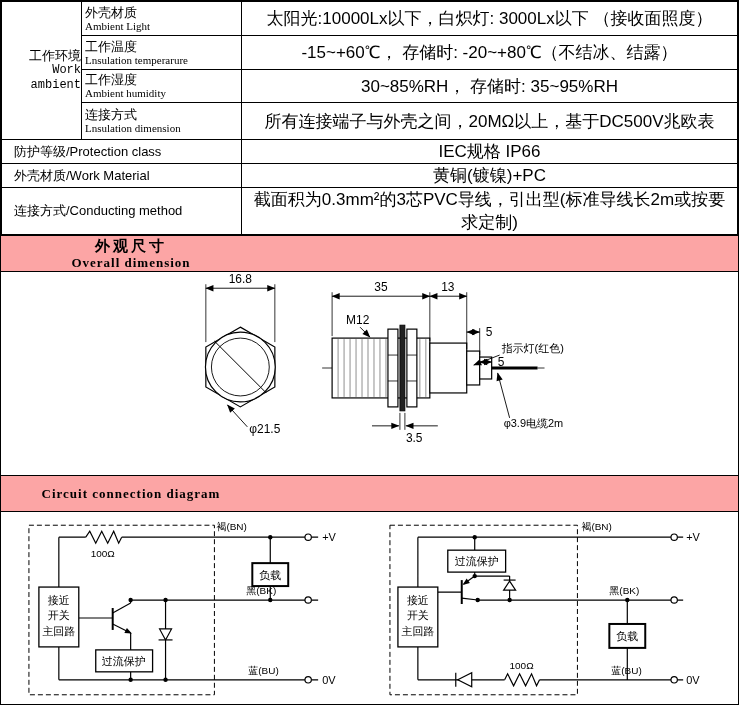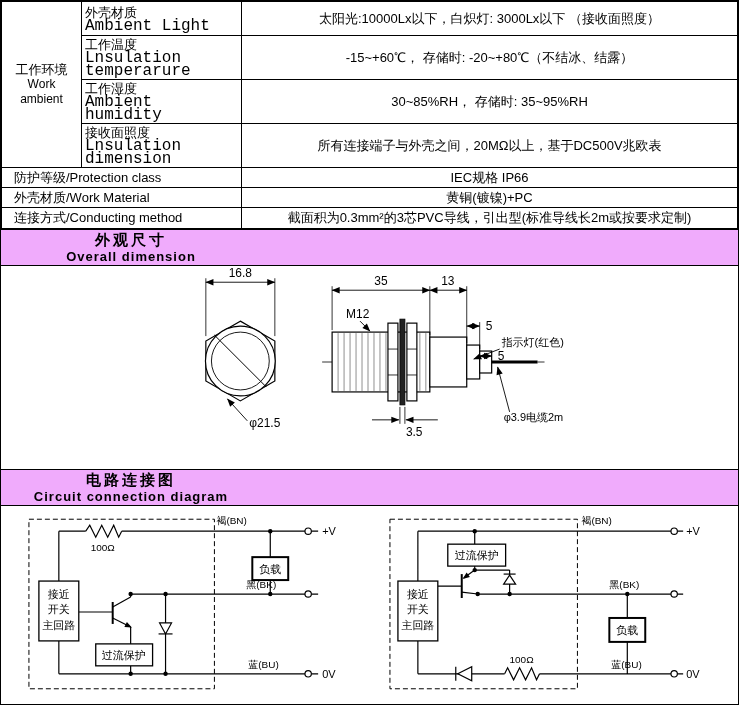--- a/index.html
+++ b/index.html
@@ -3,34 +3,34 @@
 <meta charset="utf-8">
 <style>
   * { margin:0; padding:0; box-sizing:border-box; }
   html,body { background:#fff; }
   body { width:739px; height:705px; font-family:"Liberation Sans", sans-serif; color:#000; }
   .sheet { width:739px; height:705px; overflow:hidden; border:1px solid #000; background:#fff; }
 
   
   table.spec { width:100%; border-collapse:collapse; table-layout:fixed; }
   table.spec td { border:1px solid #000; vertical-align:middle; overflow:hidden; }
-  td.group { text-align:center; font-size:13px; line-height:15px; }
-  td.group .g-en { font-family:Liberation Sans, sans-serif; font-size:12px; }
+  td.group { text-align:right; font-size:13px; line-height:15px; }
+  td.group .g-en { font-family:Liberation Mono, monospace; font-size:12px; }
   td.param { padding:1px 3px; border-right:3px solid #000; }
   .param-cn { font-size:13px; line-height:15px; }
-  .param-en { font-size:16px; line-height:13px; font-family:Liberation Mono, monospace; }
-  td.value { text-align:center; font-size:13px; padding:0 4px; }
+  .param-en { font-size:11px; line-height:13px; font-family:Liberation Serif, serif; }
+  td.value { text-align:center; font-size:17px; padding:0 4px; }
   td.slabel { padding:0 12px; font-size:13px; border-right:3px solid #000; }
 
   
-  .band { height:37px; background:#f0abfc; border-top:1px solid #000; border-bottom:1px solid #000;
+  .band { height:37px; background:#fca5a5; border-top:1px solid #000; border-bottom:1px solid #000;
           display:flex; flex-direction:column; justify-content:center; }
   .band .cn { width:260px; text-align:center; font-size:15px; font-weight:bold; letter-spacing:3px; line-height:18px; }
   .band .en { width:260px; text-align:center; font-size:13px; font-weight:bold; letter-spacing:1px;
-              font-family:Liberation Sans, sans-serif; line-height:16px; }
+              font-family:Liberation Serif, serif; line-height:16px; }
 
   .draw-area { display:block; background:#fff; }
   .footer { height:30px; border-top:1px solid #000; display:flex; align-items:center; justify-content:center; }
   .footer .company { font-size:15px; font-weight:bold; letter-spacing:1px; }
 
   
   svg text { font-family:"Liberation Sans", sans-serif; fill:#000; }
   .dim { font-size:12px; }
   .lbl { font-size:11px; }
   .sm  { font-size:10px; }
@@ -78,21 +78,21 @@
     </tr>
     <tr style="height:33px">
       <td class="param">
         <div class="param-cn">工作湿度</div>
         <div class="param-en">Ambient humidity</div>
       </td>
       <td class="value">30~85%RH， 存储时: 35~95%RH</td>
     </tr>
     <tr style="height:37px">
       <td class="param">
-        <div class="param-cn">接收面照度</div>
+        <div class="param-cn">连接方式</div>
         <div class="param-en">Lnsulation dimension</div>
       </td>
       <td class="value">所有连接端子与外壳之间，20MΩ以上，基于DC500V兆欧表</td>
     </tr>
     <tr style="height:20px">
       <td class="slabel" colspan="2">防护等级/Protection class</td>
       <td class="value">IEC规格 IP66</td>
     </tr>
     <tr style="height:20px">
       <td class="slabel" colspan="2">外壳材质/Work Material</td>
@@ -165,21 +165,20 @@
       <path class="dl" d="M372 154 H399" marker-end="url(#ah1)"></path>
       <path class="dl" d="M438 154 H406" marker-end="url(#ah1)"></path>
       <text class="dim" x="406" y="170" text-anchor="start">3.5</text>
 
       <text class="lbl" x="504" y="155" text-anchor="start">φ3.9电缆2m</text>
       <path class="dl" d="M510 146 L498 101" marker-end="url(#ah1)"></path>
     </g>
   </svg>
 
   <div class="band">
-    <div class="cn">电路连接图</div>
     <div class="en">Circuit connection diagram</div>
   </div>
 
   <svg class="draw-area" width="737" height="198" viewBox="0 0 739 198">
     <defs>
       <marker id="ah2" viewBox="0 0 10 10" refX="8" refY="5" markerWidth="8" markerHeight="7" markerUnits="userSpaceOnUse" orient="auto">
         <path d="M0 1 L10 5 L0 9 z" fill="#000"></path>
       </marker>
     </defs>
 

